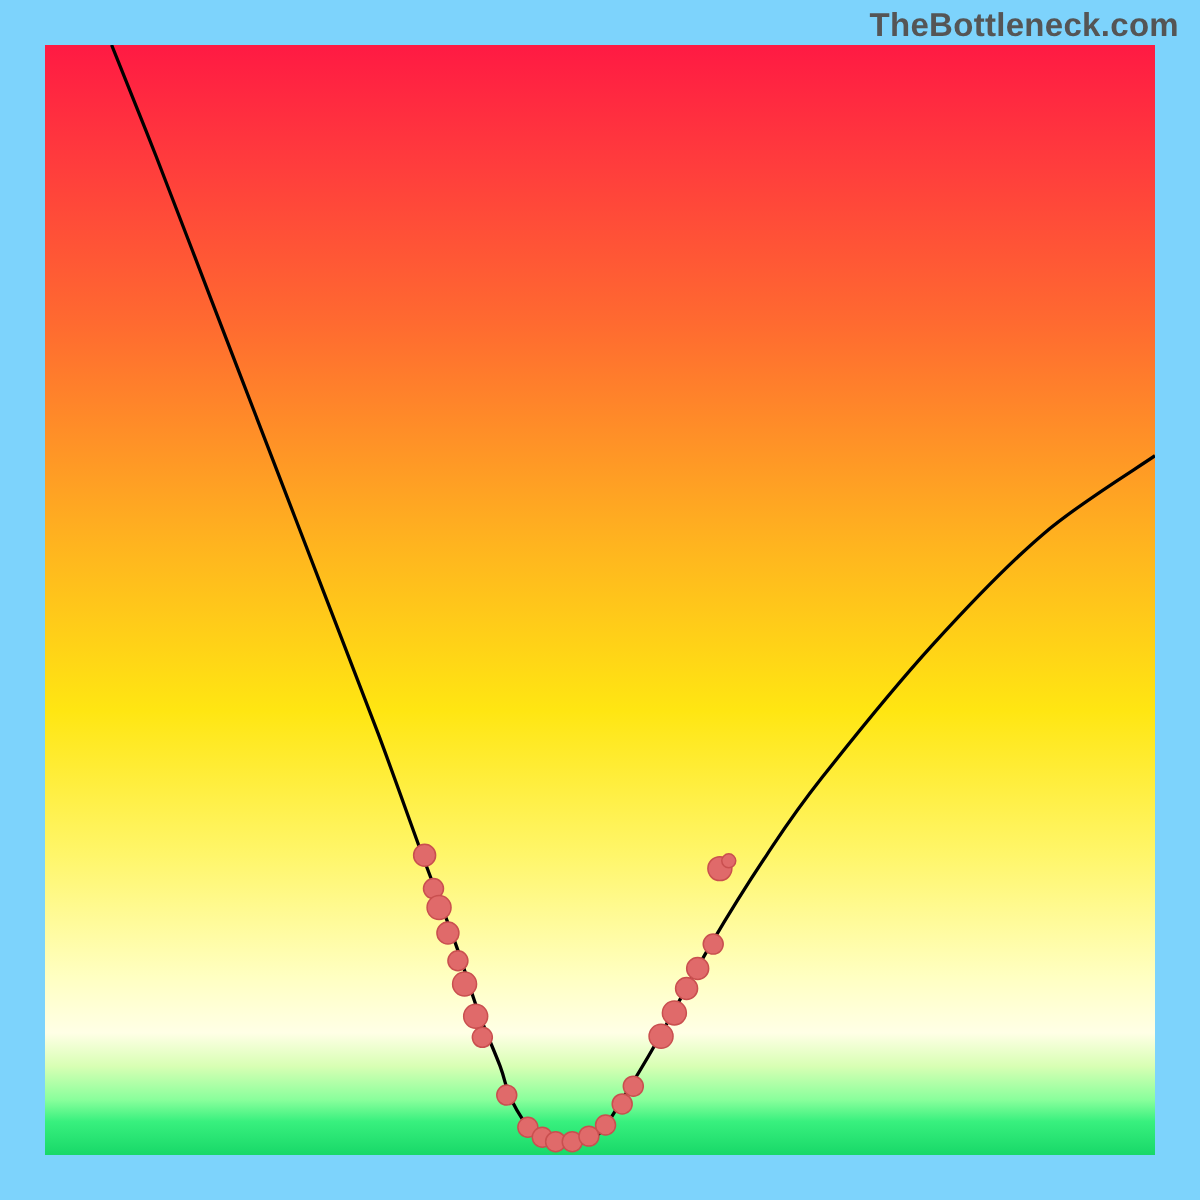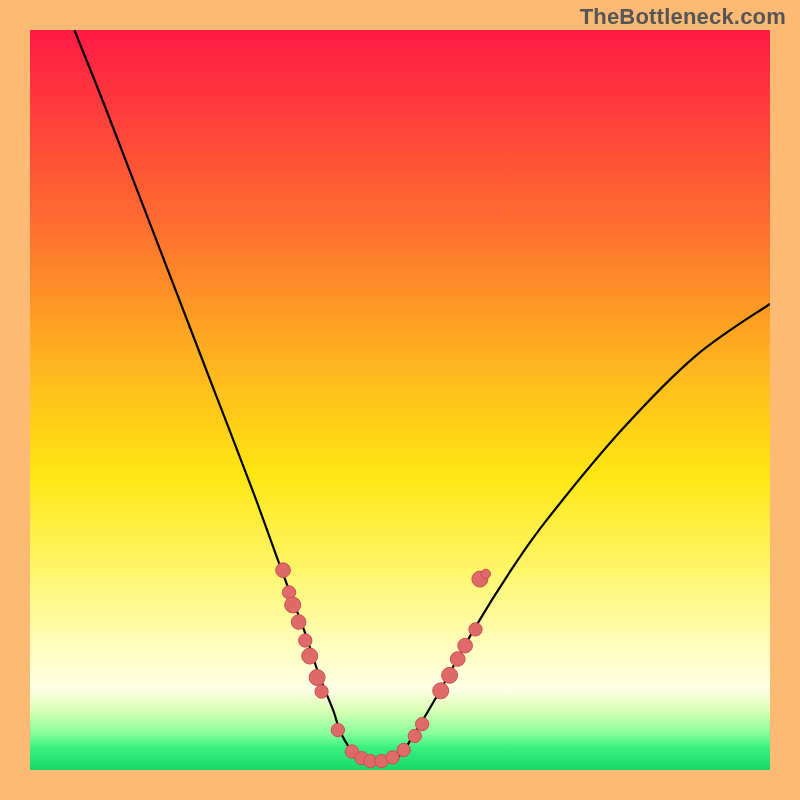--- a/index.html
+++ b/index.html
@@ -8,21 +8,21 @@
     background: #000;
     width: 800px;
     height: 800px;
     overflow: hidden;
     font-family: Arial, Helvetica, sans-serif;
   }
   .outer {
     position: relative;
     width: 800px;
     height: 800px;
-    background: #fdba74;
+    background: #7dd3fc;
   }
   .brand {
     position: absolute;
     top: 4px;
     right: 14px;
     color: #555;
     font-size: 22px;
     font-weight: 600;
     letter-spacing: 0.2px;
     user-select: none;

